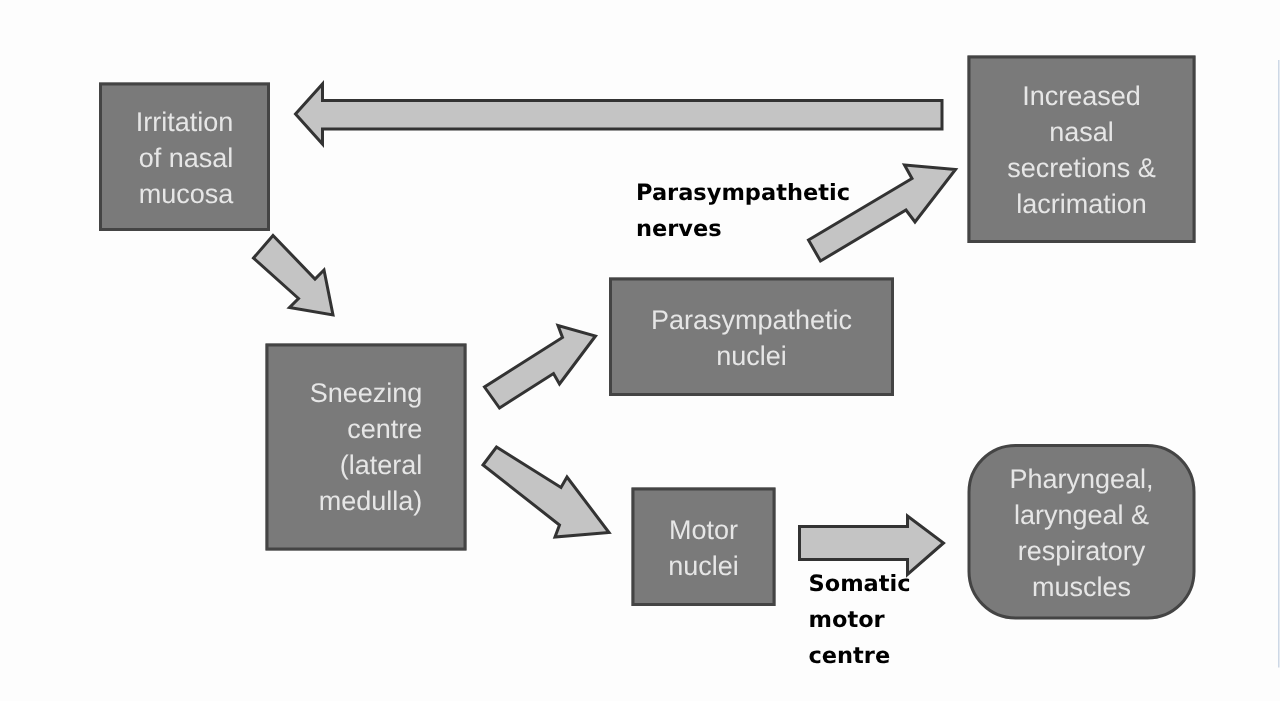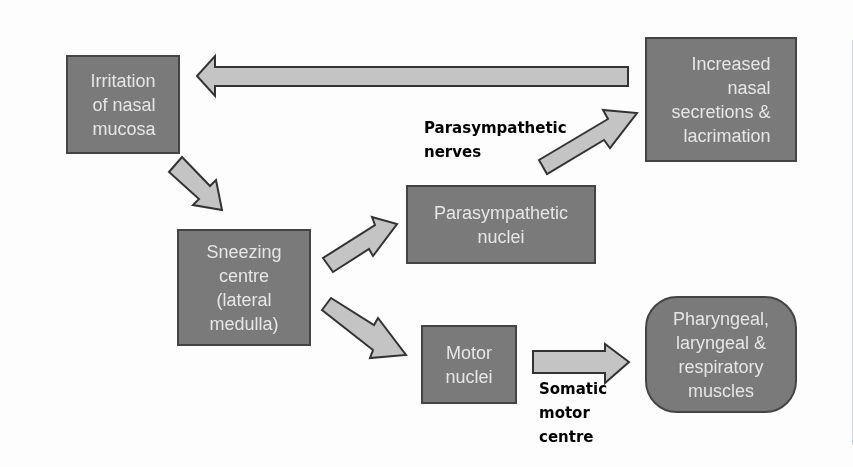--- a/index.html
+++ b/index.html
@@ -29,29 +29,29 @@
     <polygon class="arrow" points="322,310 331,298 374,325 378,318 406,355 370,358 373,350"></polygon>
 
     <polygon class="arrow" points="539,160 547,174 604,140 610,148 637,113 603,110 608,119"></polygon>
 
     <polygon class="arrow" points="533,351 533,373 605,373 605,383 629,362 605,344 605,351"></polygon>
   </svg>
 
   <div class="box" style="left:66px;top:55px;width:114px;height:99px;text-align:right;">Irritation
 of nasal
 mucosa</div>
-  <div class="box" style="left:177px;top:229px;width:134px;height:117px;">Sneezing
+  <div class="box" style="left:177px;top:229px;width:134px;height:138px;text-align:right;">Sneezing
 centre
 (lateral
 medulla)</div>
   <div class="box" style="left:406px;top:185px;width:190px;height:79px;">Parasympathetic
 nuclei</div>
   <div class="box" style="left:421px;top:325px;width:96px;height:79px;">Motor
 nuclei</div>
-  <div class="box" style="left:645px;top:37px;width:152px;height:125px;text-align:right;">Increased
+  <div class="box" style="left:645px;top:37px;width:152px;height:125px;">Increased
 nasal
 secretions &amp;
 lacrimation</div>
   <div class="box" style="left:645px;top:296px;width:152px;height:117px;border-radius:32px;">Pharyngeal,
 laryngeal &amp;
 respiratory
 muscles</div>
 
   <div class="lbl" style="left:424px;top:116px;">Parasympathetic
 nerves</div>

